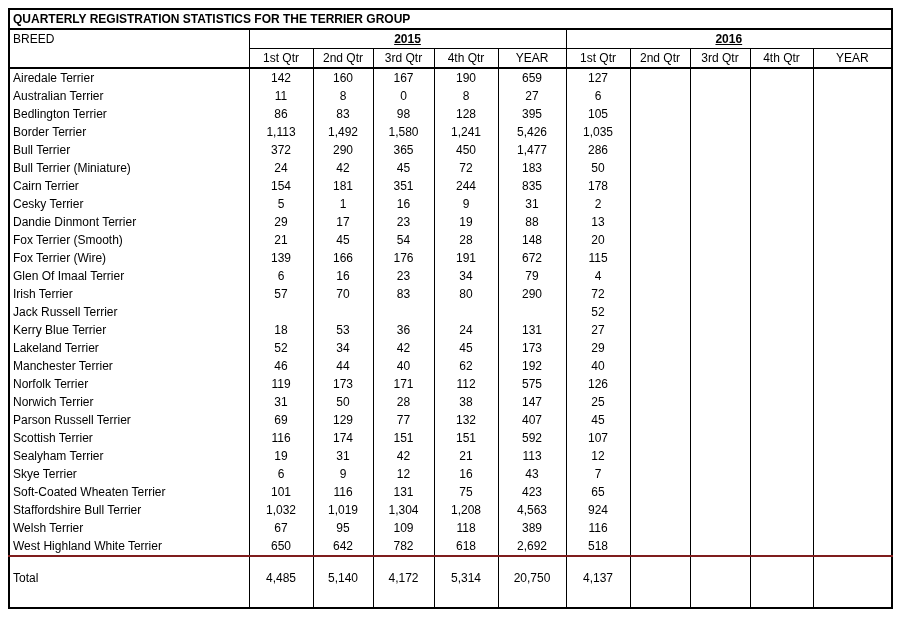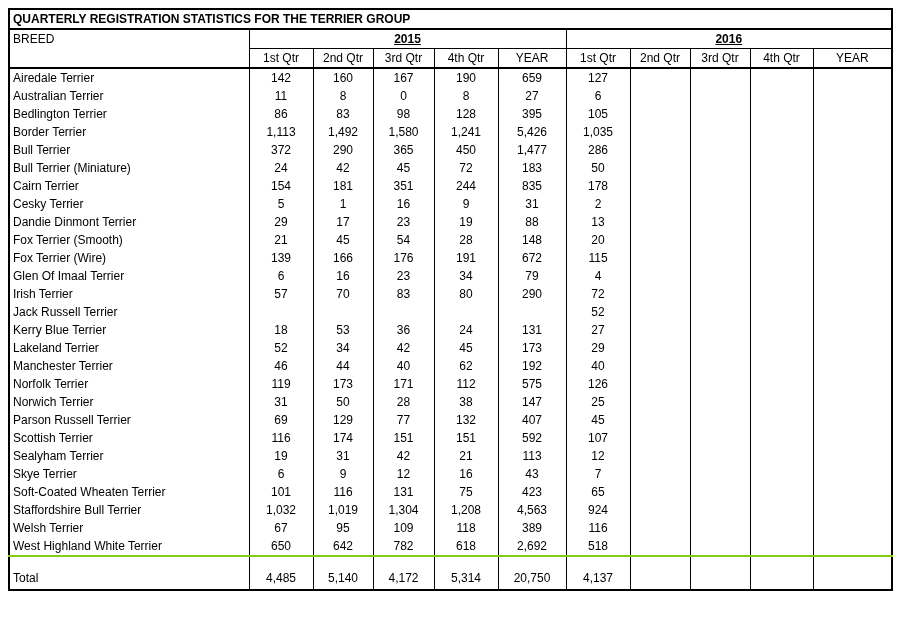--- a/index.html
+++ b/index.html
@@ -52,25 +52,25 @@
     text-decoration: underline;
   }
   .qtr-row th {
     font-weight: normal;
     text-align: center;
     border-bottom: 2px solid #000000;
   }
   .stats td.breed { text-align: left; }
   .stats td.num { text-align: center; }
   .total-row td {
-    border-top: 2px solid #84cc16;
+    border-top: 2px solid #7f1d1d;
     height: 29px;
     vertical-align: bottom;
     line-height: 16px;
-    padding-bottom: 3px;
+    padding-bottom: 21px;
   }
 </style>
 </head>
 <body>
 
 <div class="page">
   <table class="stats">
     <colgroup>
       <col style="width:240px">
       <col style="width:64px">

